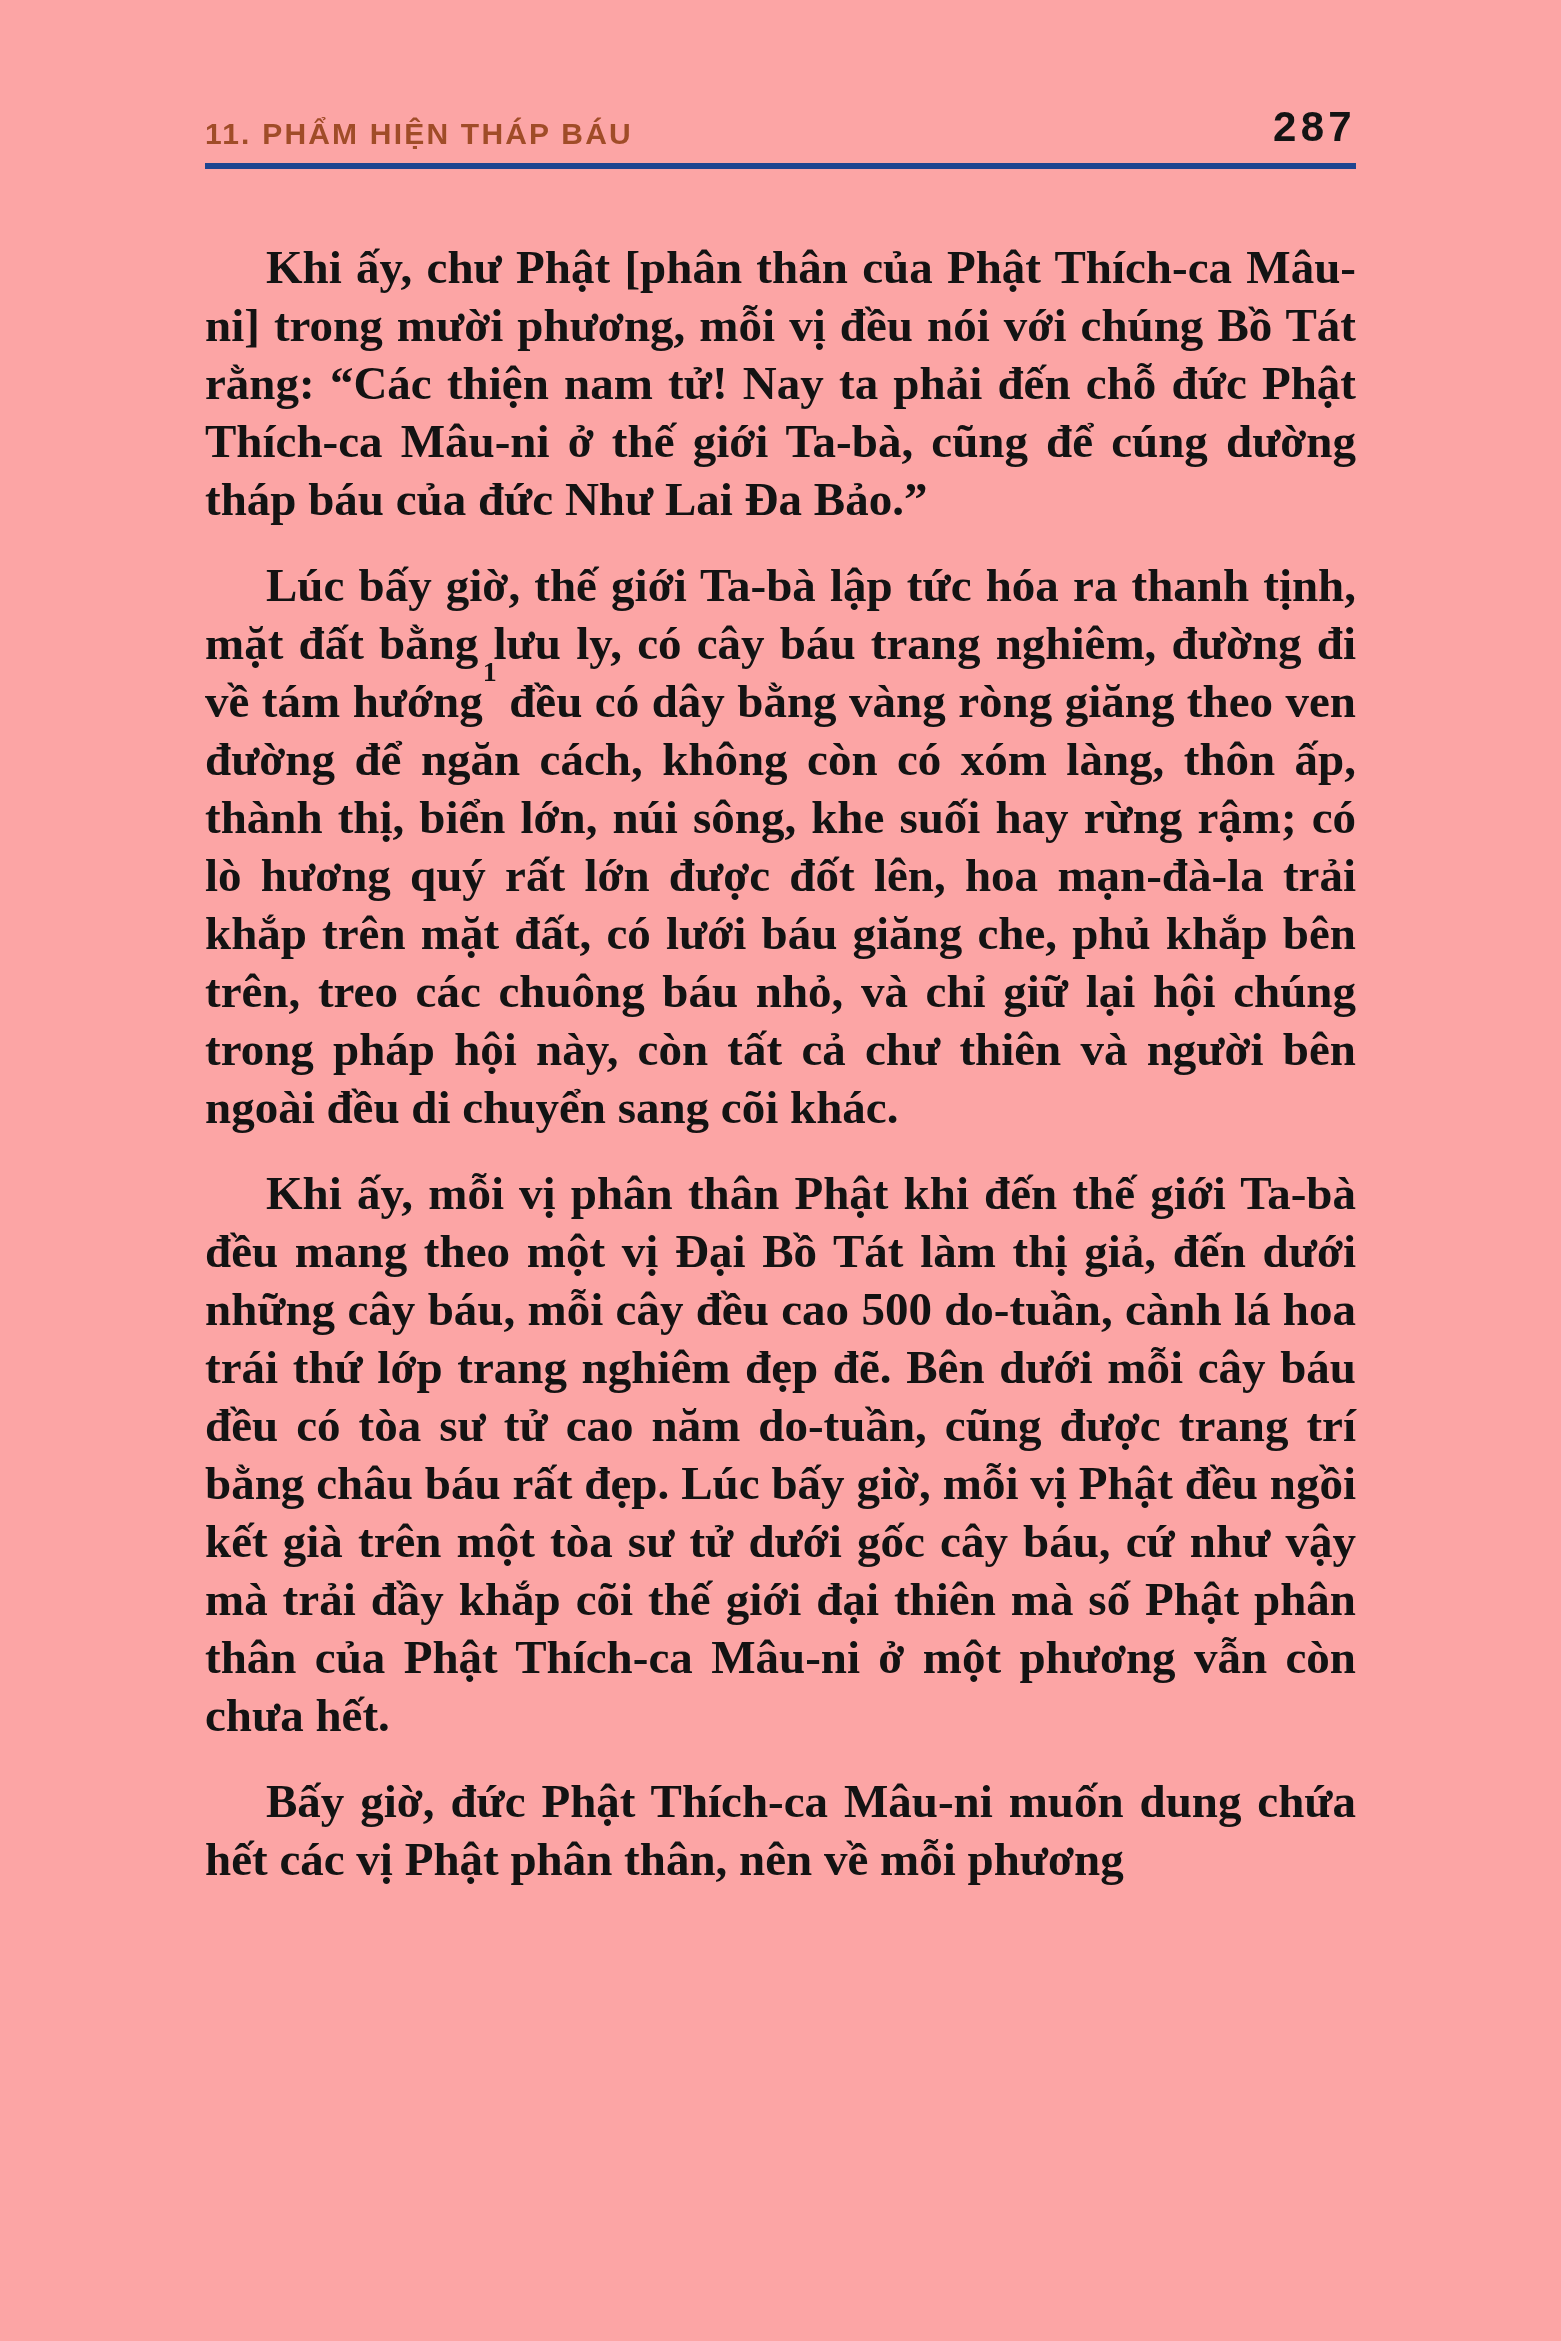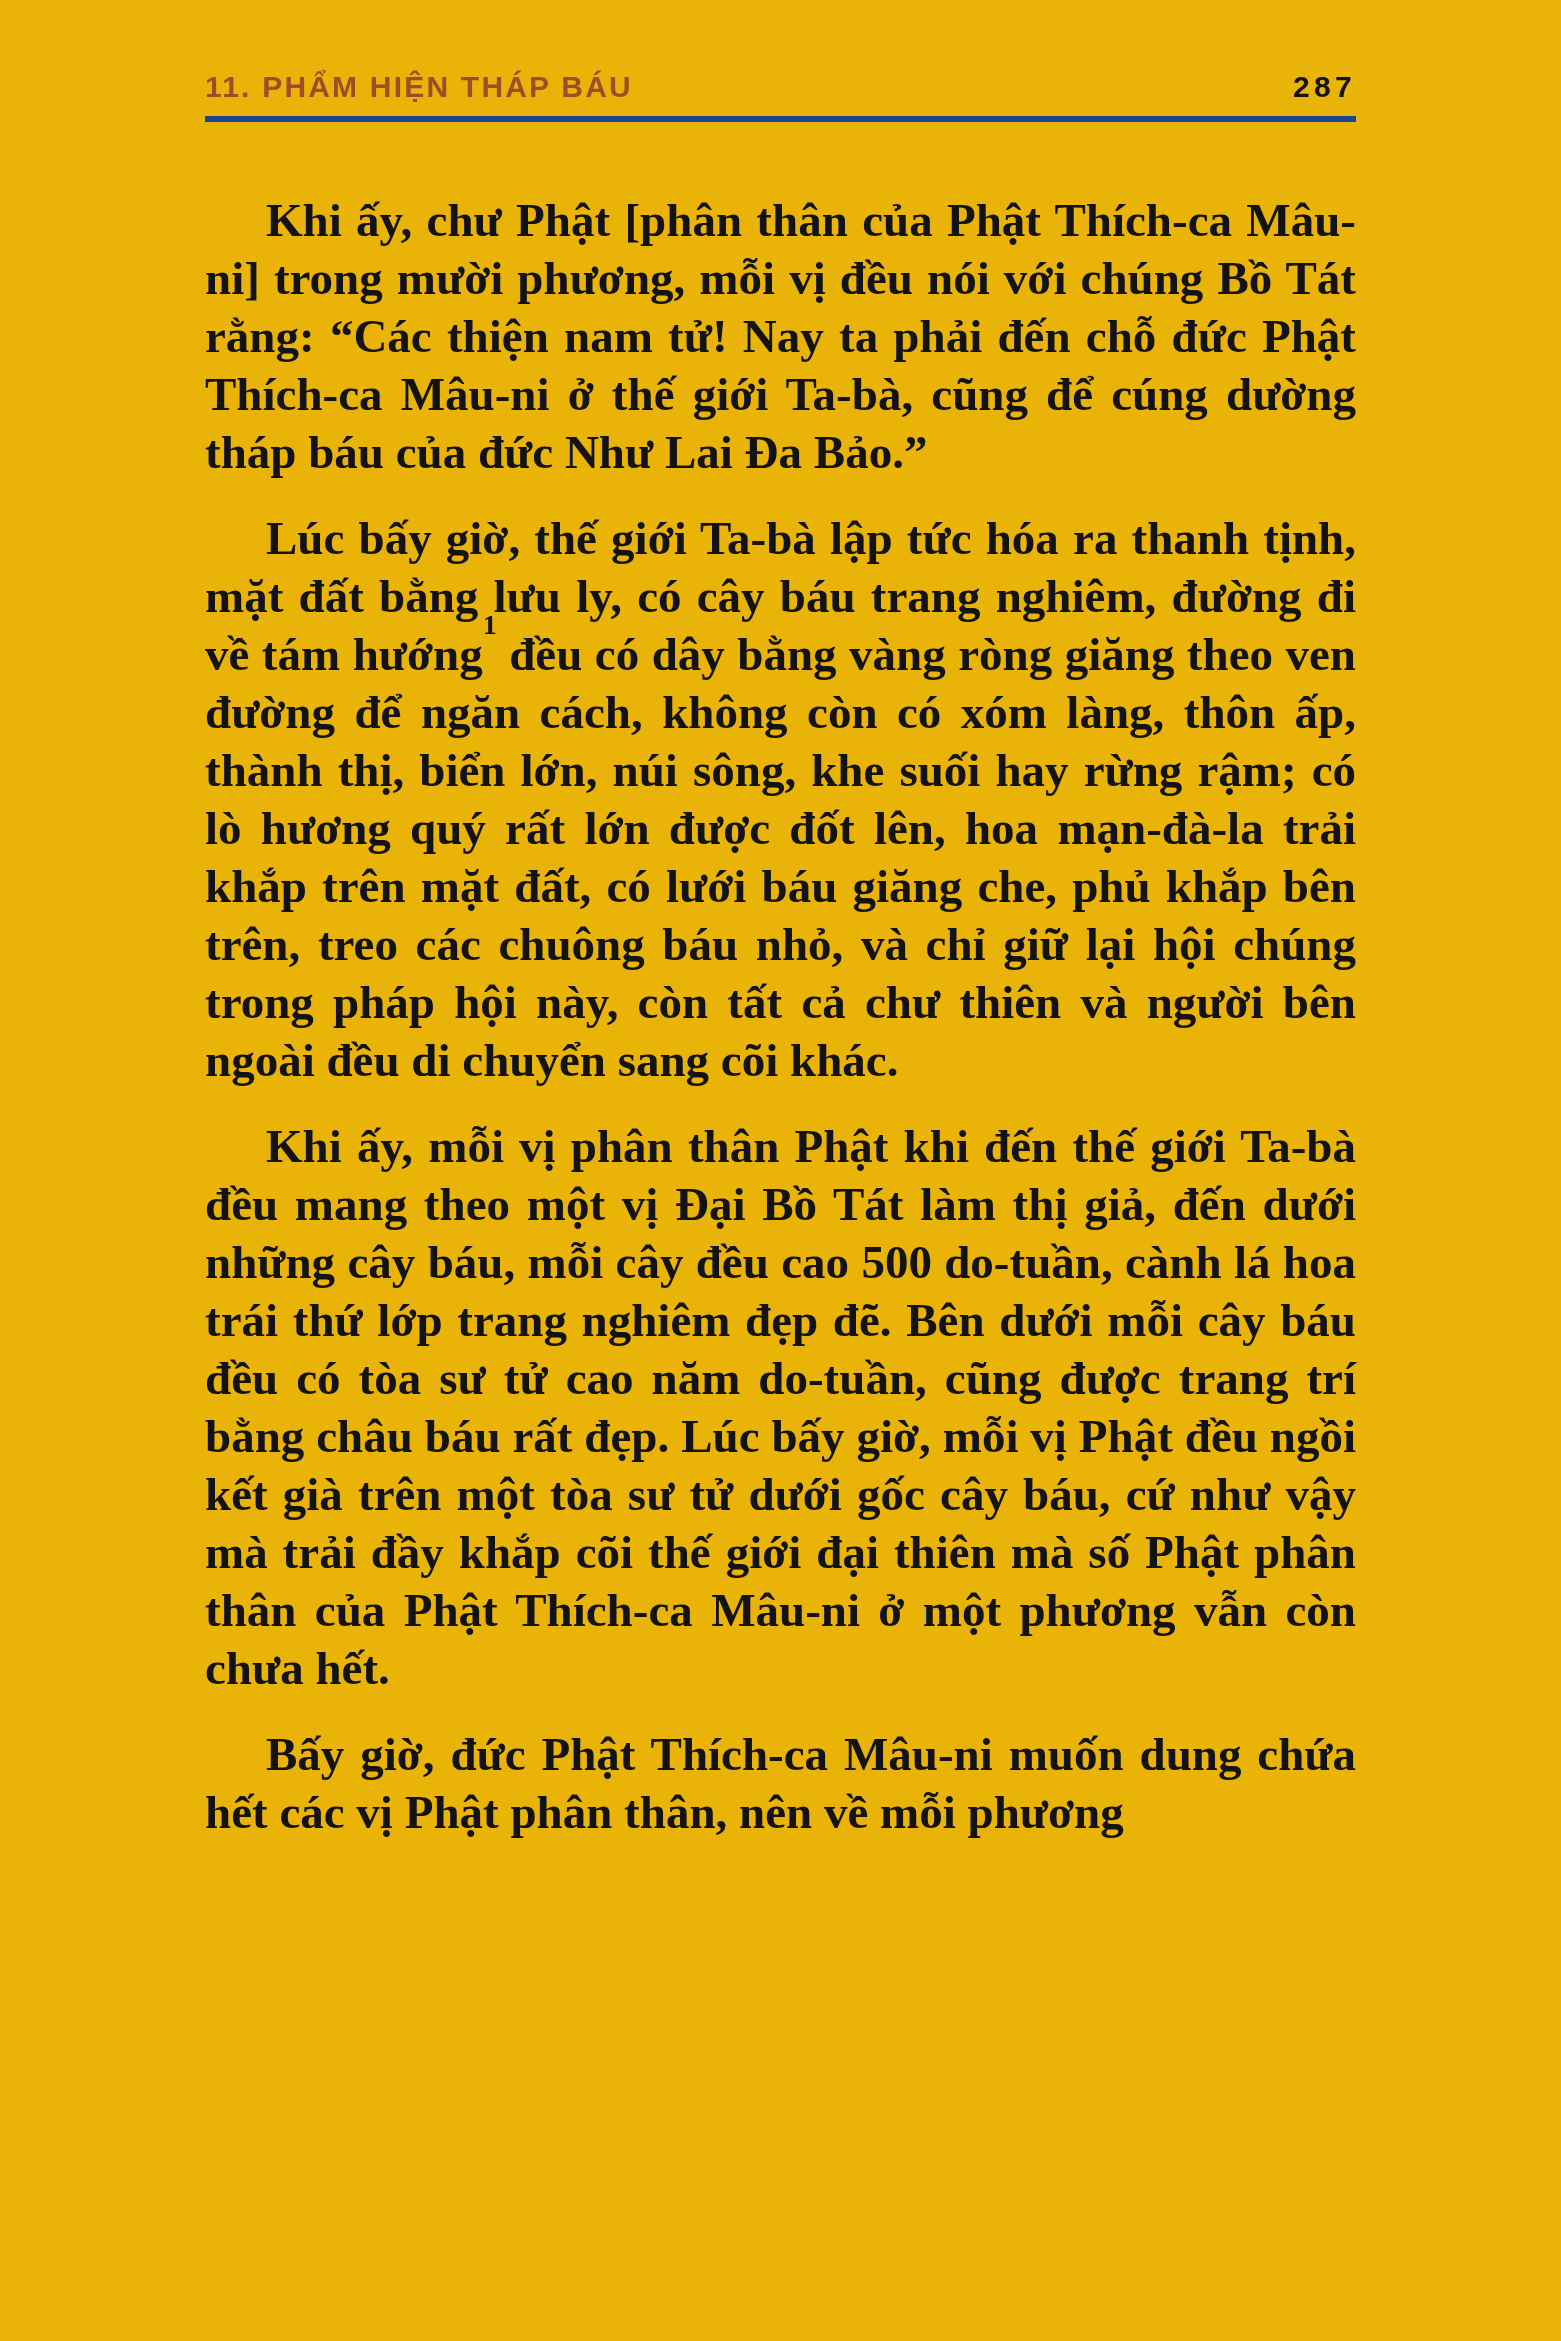--- a/index.html
+++ b/index.html
@@ -5,44 +5,44 @@
   html, body {
     margin: 0;
     padding: 0;
     background: #e8e8e8;
   }
   .page {
     position: relative;
     width: 1561px;
     height: 2342px;
     margin: 0 auto;
-    background: #eab308;
+    background: #fca5a5;
     box-sizing: border-box;
-    padding: 70px 205px 201px 205px;
+    padding: 103px 205px 201px 205px;
     display: flex;
     flex-direction: column;
     overflow: hidden;
     font-family: "Liberation Serif", serif;
   }
   .page-header {
     display: flex;
     justify-content: space-between;
     align-items: flex-end;
   }
   .chapter-title {
     font-family: "Liberation Sans", sans-serif;
     font-weight: bold;
     font-size: 30px;
     letter-spacing: 2.2px;
     color: #A04C28;
   }
   .page-number {
     font-family: "Liberation Sans", sans-serif;
     font-weight: bold;
-    font-size: 30px;
+    font-size: 42px;
     letter-spacing: 4.3px;
     color: #141414;
   }
   .header-rule {
     height: 6px;
     background: #1E4590;
     margin-top: 12px;
     flex: 0 0 auto;
   }
   .body-text {

